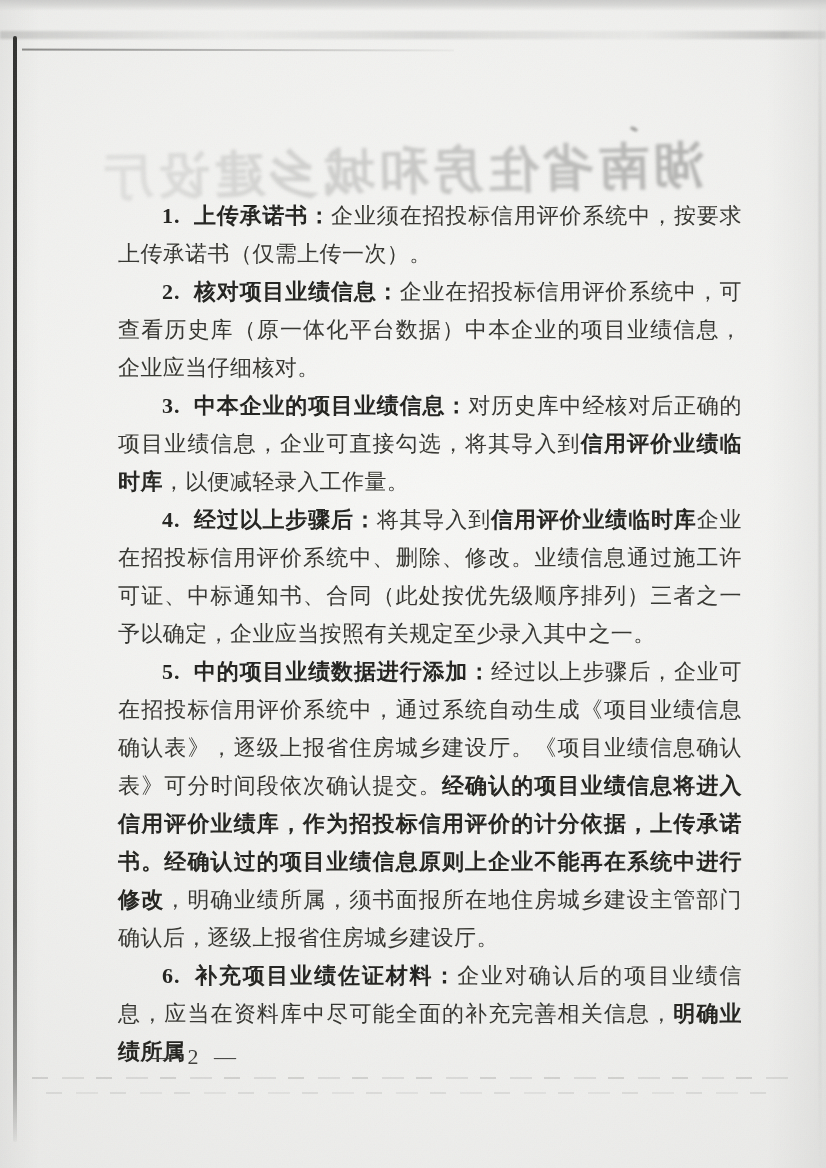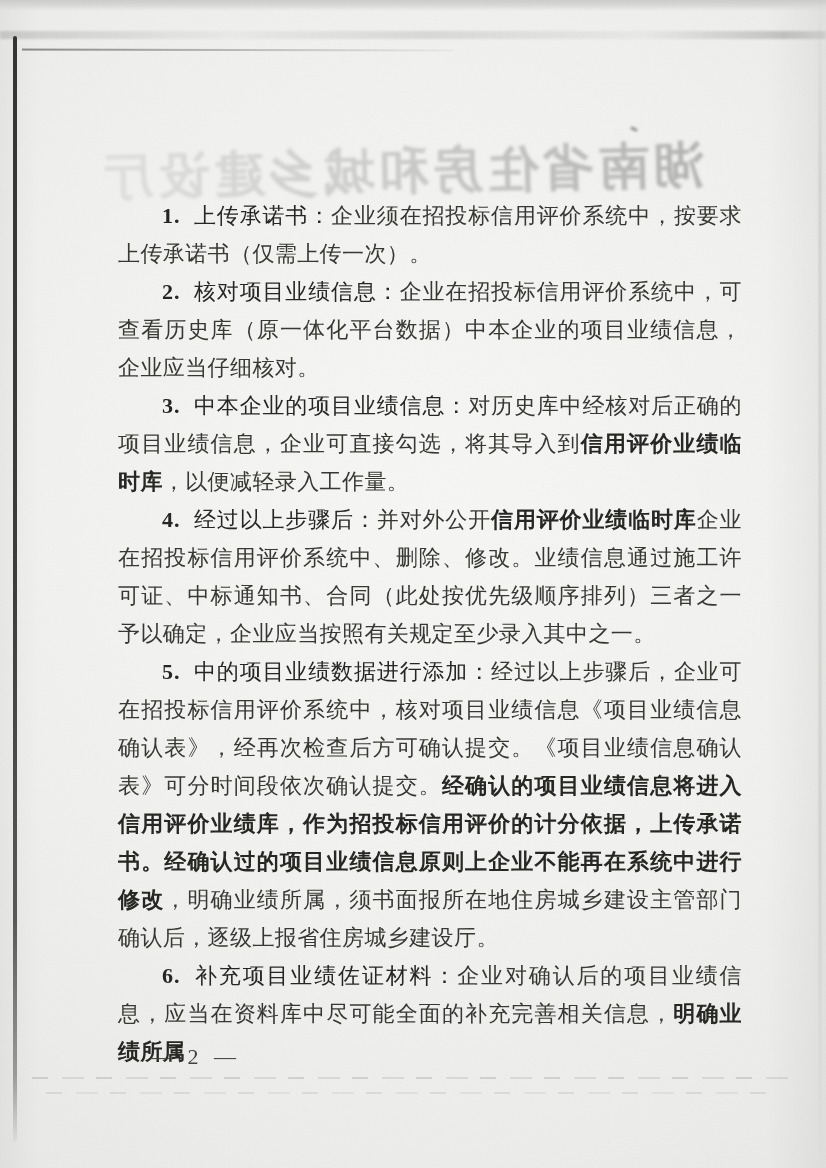--- a/index.html
+++ b/index.html
@@ -77,21 +77,21 @@
   
   .doc-text {
     position: absolute; left: 118px; top: 197px; width: 624px;
     font-size: 22px; line-height: 38px;
     color: #34342f;
     text-align: justify;
     letter-spacing: .4px;
   }
   .doc-text p { margin: 0; text-indent: 44px; }
   .doc-text .num { font-weight: bold; letter-spacing: 1px; margin-right: 13px; color: #22221f; }
-  .doc-text .head { font-weight: normal; color: #22221f; }
+  .doc-text .head { font-weight: bold; color: #22221f; }
   .doc-text .b { font-weight: bold; color: #23231f; }
 
   .page-number {
     position: absolute; left: 150px; top: 1044px;
     font-size: 22px; letter-spacing: 5px; color: #3e3e3b;
   }
 
   .noise { position: absolute; inset: 0; opacity: .055; pointer-events: none; }
 </style>
 </head>
@@ -105,22 +105,22 @@
 <div class="speck"></div>
 <div class="bottom-smudge-1"></div>
 <div class="bottom-smudge-2"></div>
 
 <div class="ghost-header">湖南省住房和城乡建设厅</div>
 
 <main class="doc-text" id="paragraphs">
     <p><span class="num">1.</span><span class="head">上传承诺书：</span><span>企业须在招投标信用评价系统中，按要求上传承诺书（仅需上传一次）。</span></p>
     <p><span class="num">2.</span><span class="head">核对项目业绩信息：</span><span>企业在招投标信用评价系统中，可查看历史库（原一体化平台数据）中本企业的项目业绩信息，企业应当仔细核对。</span></p>
     <p><span class="num">3.</span><span class="head">中本企业的项目业绩信息：</span><span>对历史库中经核对后正确的项目业绩信息，企业可直接勾选，将其导入到</span><span class="b">信用评价业绩临时库</span><span>，以便减轻录入工作量。</span></p>
-    <p><span class="num">4.</span><span class="head">经过以上步骤后：</span><span>并对外公开</span><span class="b">信用评价业绩临时库</span><span>企业在招投标信用评价系统中、删除、修改。业绩信息通过施工许可证、中标通知书、合同（此处按优先级顺序排列）三者之一予以确定，企业应当按照有关规定至少录入其中之一。</span></p>
-    <p><span class="num">5.</span><span class="head">中的项目业绩数据进行添加：</span><span>经过以上步骤后，企业可在招投标信用评价系统中，核对项目业绩信息《项目业绩信息确认表》，经再次检查后方可确认提交。《项目业绩信息确认表》可分时间段依次确认提交。</span><span class="b">经确认的项目业绩信息将进入信用评价业绩库，作为招投标信用评价的计分依据，上传承诺书。经确认过的项目业绩信息原则上企业不能再在系统中进行修改</span><span>，明确业绩所属，须书面报所在地住房城乡建设主管部门确认后，逐级上报省住房城乡建设厅。</span></p>
+    <p><span class="num">4.</span><span class="head">经过以上步骤后：</span><span>将其导入到</span><span class="b">信用评价业绩临时库</span><span>企业在招投标信用评价系统中、删除、修改。业绩信息通过施工许可证、中标通知书、合同（此处按优先级顺序排列）三者之一予以确定，企业应当按照有关规定至少录入其中之一。</span></p>
+    <p><span class="num">5.</span><span class="head">中的项目业绩数据进行添加：</span><span>经过以上步骤后，企业可在招投标信用评价系统中，通过系统自动生成《项目业绩信息确认表》，逐级上报省住房城乡建设厅。《项目业绩信息确认表》可分时间段依次确认提交。</span><span class="b">经确认的项目业绩信息将进入信用评价业绩库，作为招投标信用评价的计分依据，上传承诺书。经确认过的项目业绩信息原则上企业不能再在系统中进行修改</span><span>，明确业绩所属，须书面报所在地住房城乡建设主管部门确认后，逐级上报省住房城乡建设厅。</span></p>
     <p><span class="num">6.</span><span class="head">补充项目业绩佐证材料：</span><span>企业对确认后的项目业绩信息，应当在资料库中尽可能全面的补充完善相关信息，</span><span class="b">明确业绩所属</span></p>
   </main>
 
 <div class="page-number">— 2 —</div>
 
 <svg class="noise" width="826" height="1168" xmlns="http://www.w3.org/2000/svg">
   <filter id="grain">
       <feTurbulence type="fractalNoise" baseFrequency="0.85" numOctaves="2" stitchTiles="stitch"></feTurbulence>
     </filter>
   <rect width="100%" height="100%" filter="url(#grain)"></rect>

